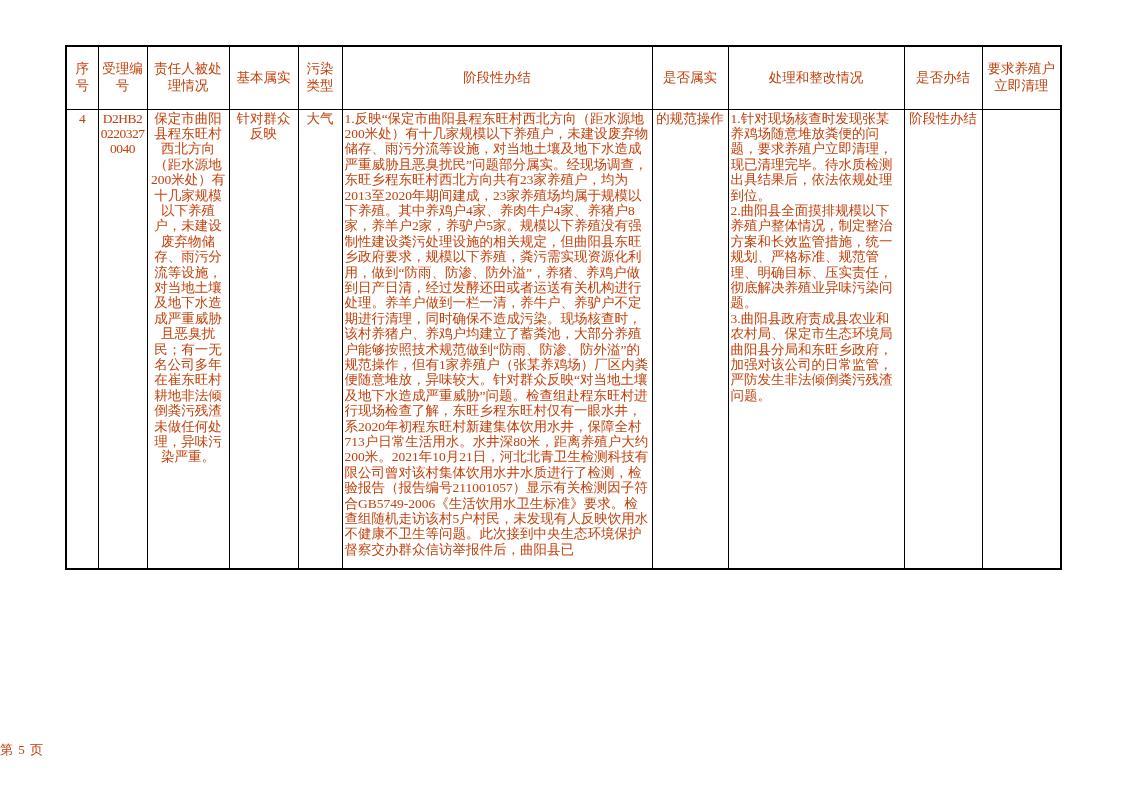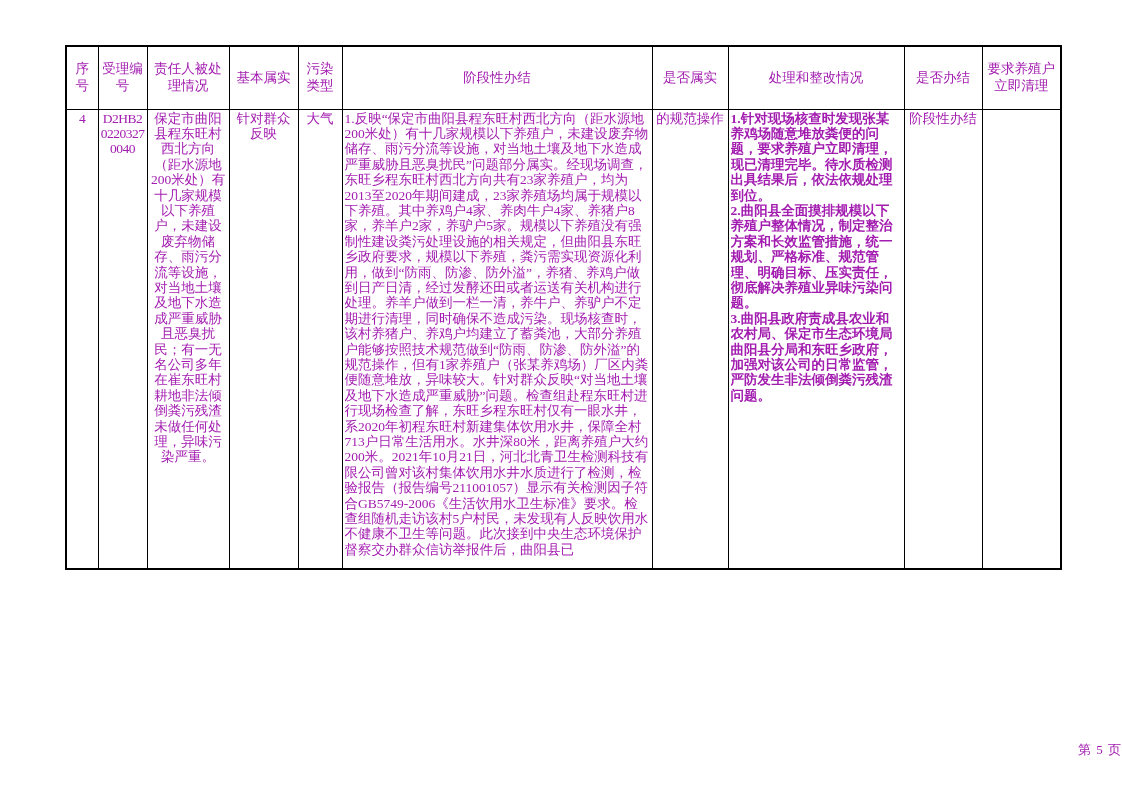--- a/index.html
+++ b/index.html
@@ -3,21 +3,21 @@
 <meta charset="utf-8">
 <style>
   * { margin: 0; padding: 0; box-sizing: border-box; }
   html, body { background: #ffffff; }
   .page {
     position: relative;
     width: 1122px;
     height: 793px;
     background: #ffffff;
     font-family: "Liberation Serif", "DejaVu Serif", serif;
-    color: #a21caf;
+    color: #c2410c;
     overflow: hidden;
   }
   table.doc-table {
     position: absolute;
     left: 65px;
     top: 45px;
     width: 995px;
     border-collapse: collapse;
     table-layout: fixed;
     border: 2px solid #000000;
@@ -38,34 +38,34 @@
   .doc-table tbody td {
     vertical-align: top;
     text-align: center;
   }
   .body-row { height: 460px; }
   .clip {
     height: 456px;
     overflow: hidden;
     text-align: left;
   }
-  .prewrap { white-space: pre-wrap; font-weight: bold; }
+  .prewrap { white-space: pre-wrap; }
   .id-cell {
     font-size: 12px;
     letter-spacing: -0.5px;
     word-break: break-all;
     line-height: 15.4px;
   }
   .region-cell { font-size: 12.5px; }
   .footer {
     position: absolute;
     left: 0;
     right: 0;
     top: 741px;
-    text-align: right;
+    text-align: left;
     font-size: 13px;
     letter-spacing: 1px;
   }
 </style>
 </head>
 <body>
 
 <div class="page">
 
   <table class="doc-table">

